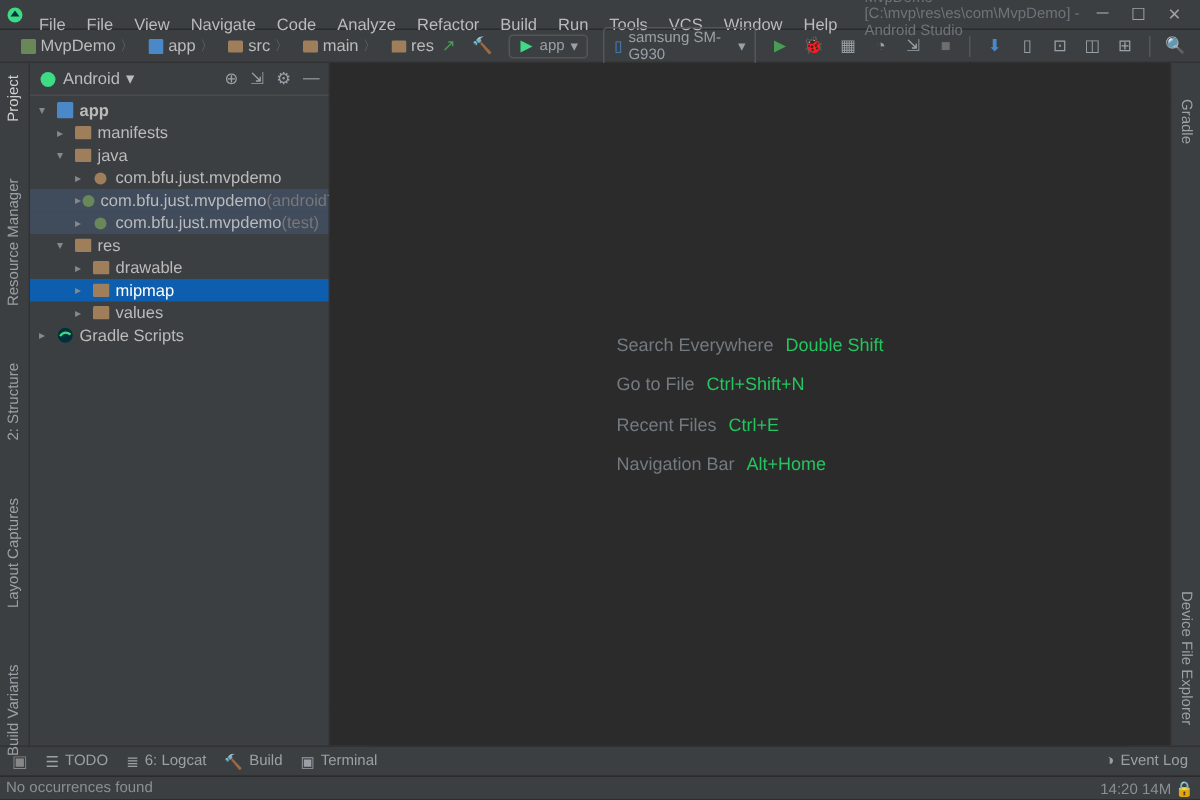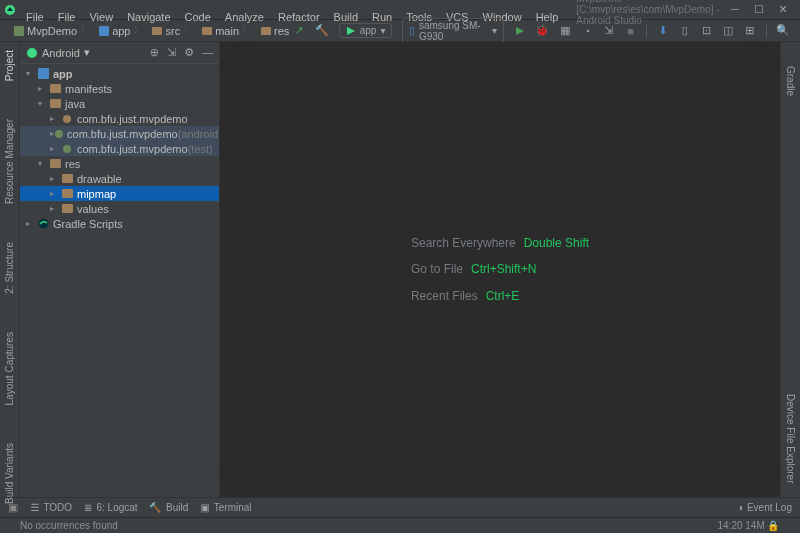--- a/index.html
+++ b/index.html
@@ -58,21 +58,21 @@
   .hints { color:#747a80; font-size:12px; line-height:2.2;}
   .hints .row { display:flex; gap:8px; align-items:center;}
   .hints .short { color:#22c55e;}
   
   
   .bottombar { height:20px; background:#3c3f41; border-top:1px solid #323232; display:flex; align-items:center; padding:0 8px; gap:12px;}
   .bottombar .tab { display:flex; align-items:center; gap:4px; color:#9aa0a6; cursor:pointer; font-size:10px;}
   .bottombar .right { margin-left:auto; display:flex; align-items:center; gap:6px;}
 
   
-  .statusbar { height:16px; background:#3c3f41; border-top:1px solid #2b2b2b; display:flex; align-items:center; padding:0 20px; font-size:10px; color:#8a8f94;}
+  .statusbar { height:16px; background:#3c3f41; border-top:1px solid #2b2b2b; display:flex; align-items:center; padding:0 4px; font-size:10px; color:#8a8f94;}
   .statusbar .right { margin-left:auto;}
   .lockicon { color:#a0a0a0; }
 
   
   svg { display:block; }
 </style>
 </head>
 <body>
 
 <div class="titlebar">
@@ -320,20 +320,24 @@
           <span>Search Everywhere</span> 
           <span class="short">Double Shift</span>
         </div>
       <div class="row">
           <span>Go to File</span> 
           <span class="short">Ctrl+Shift+N</span>
         </div>
       <div class="row">
           <span>Recent Files</span> 
           <span class="short">Ctrl+E</span>
+        </div>
+      <div class="row">
+          <span>Navigation Bar</span> 
+          <span class="short">Alt+Home</span>
         </div>
     </div>
   </div>
 
   <div class="rightstrip">
     <span class="vtab">Gradle</span>
     <span class="vtab" style="margin-top:auto; margin-bottom:10px;">Device File Explorer</span>
   </div>
 </div>
 

